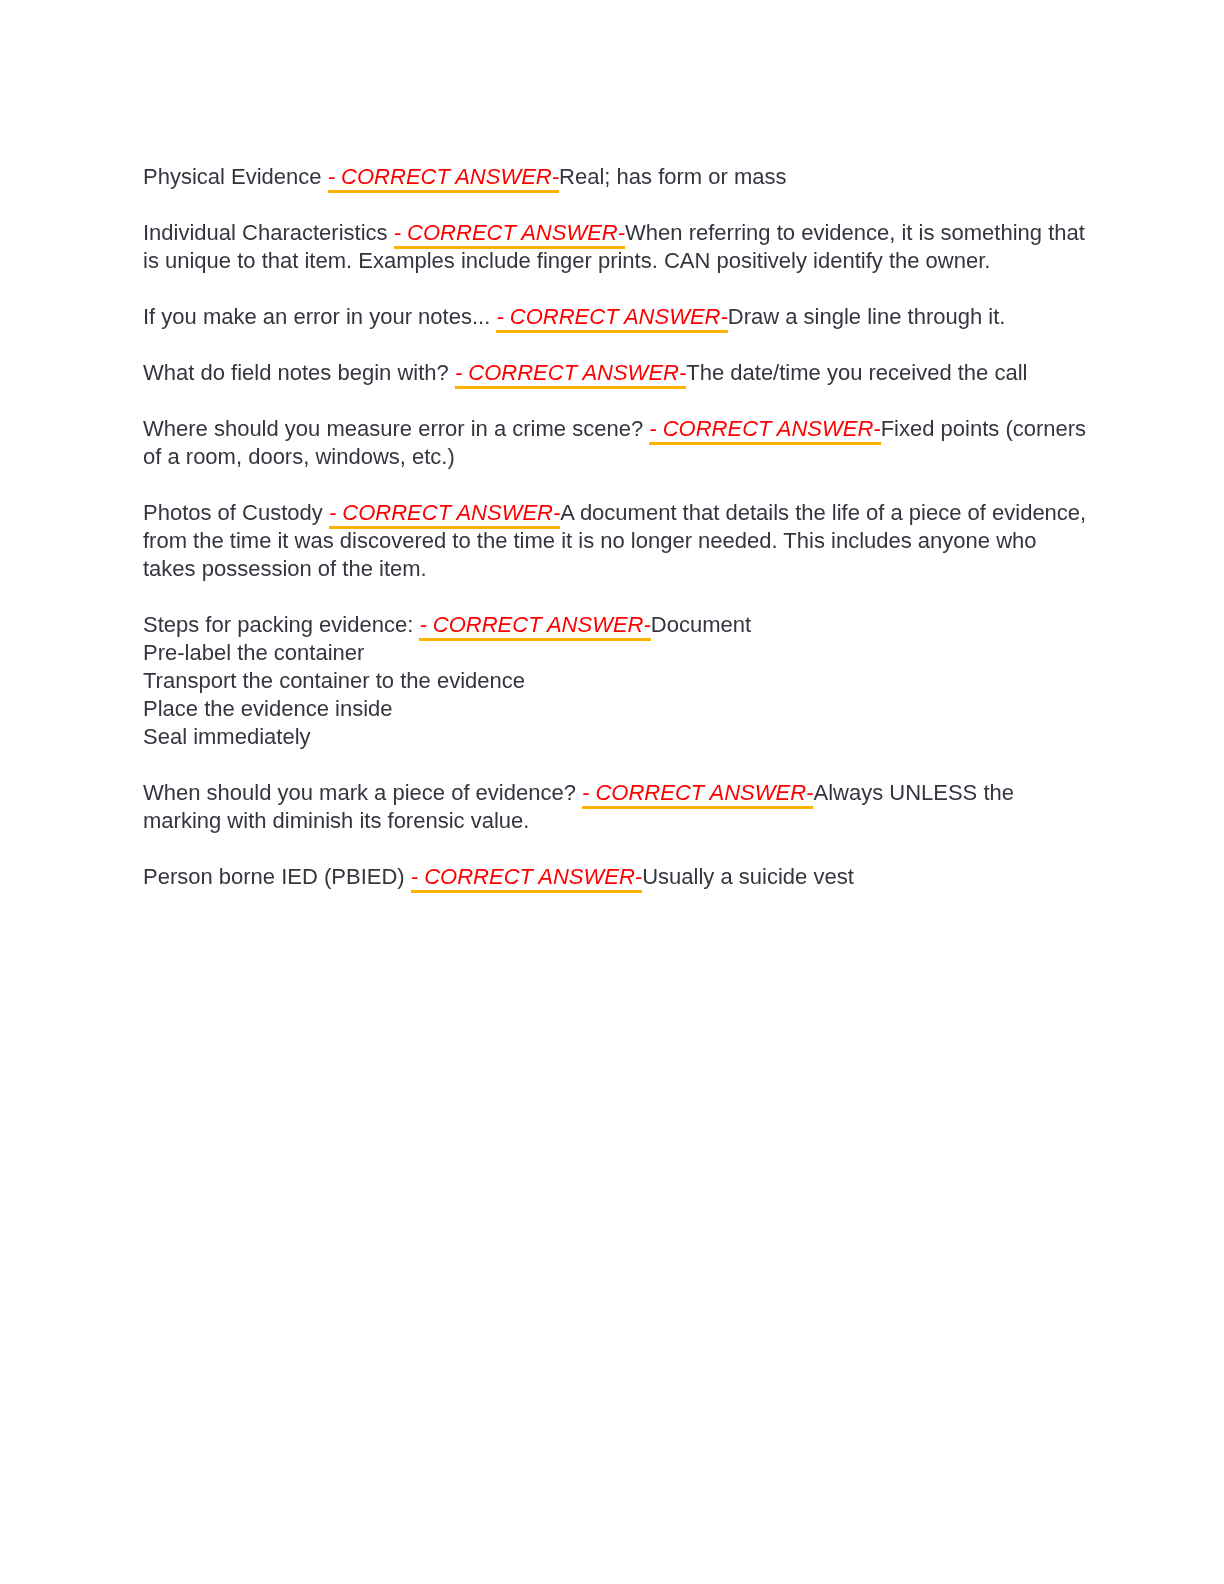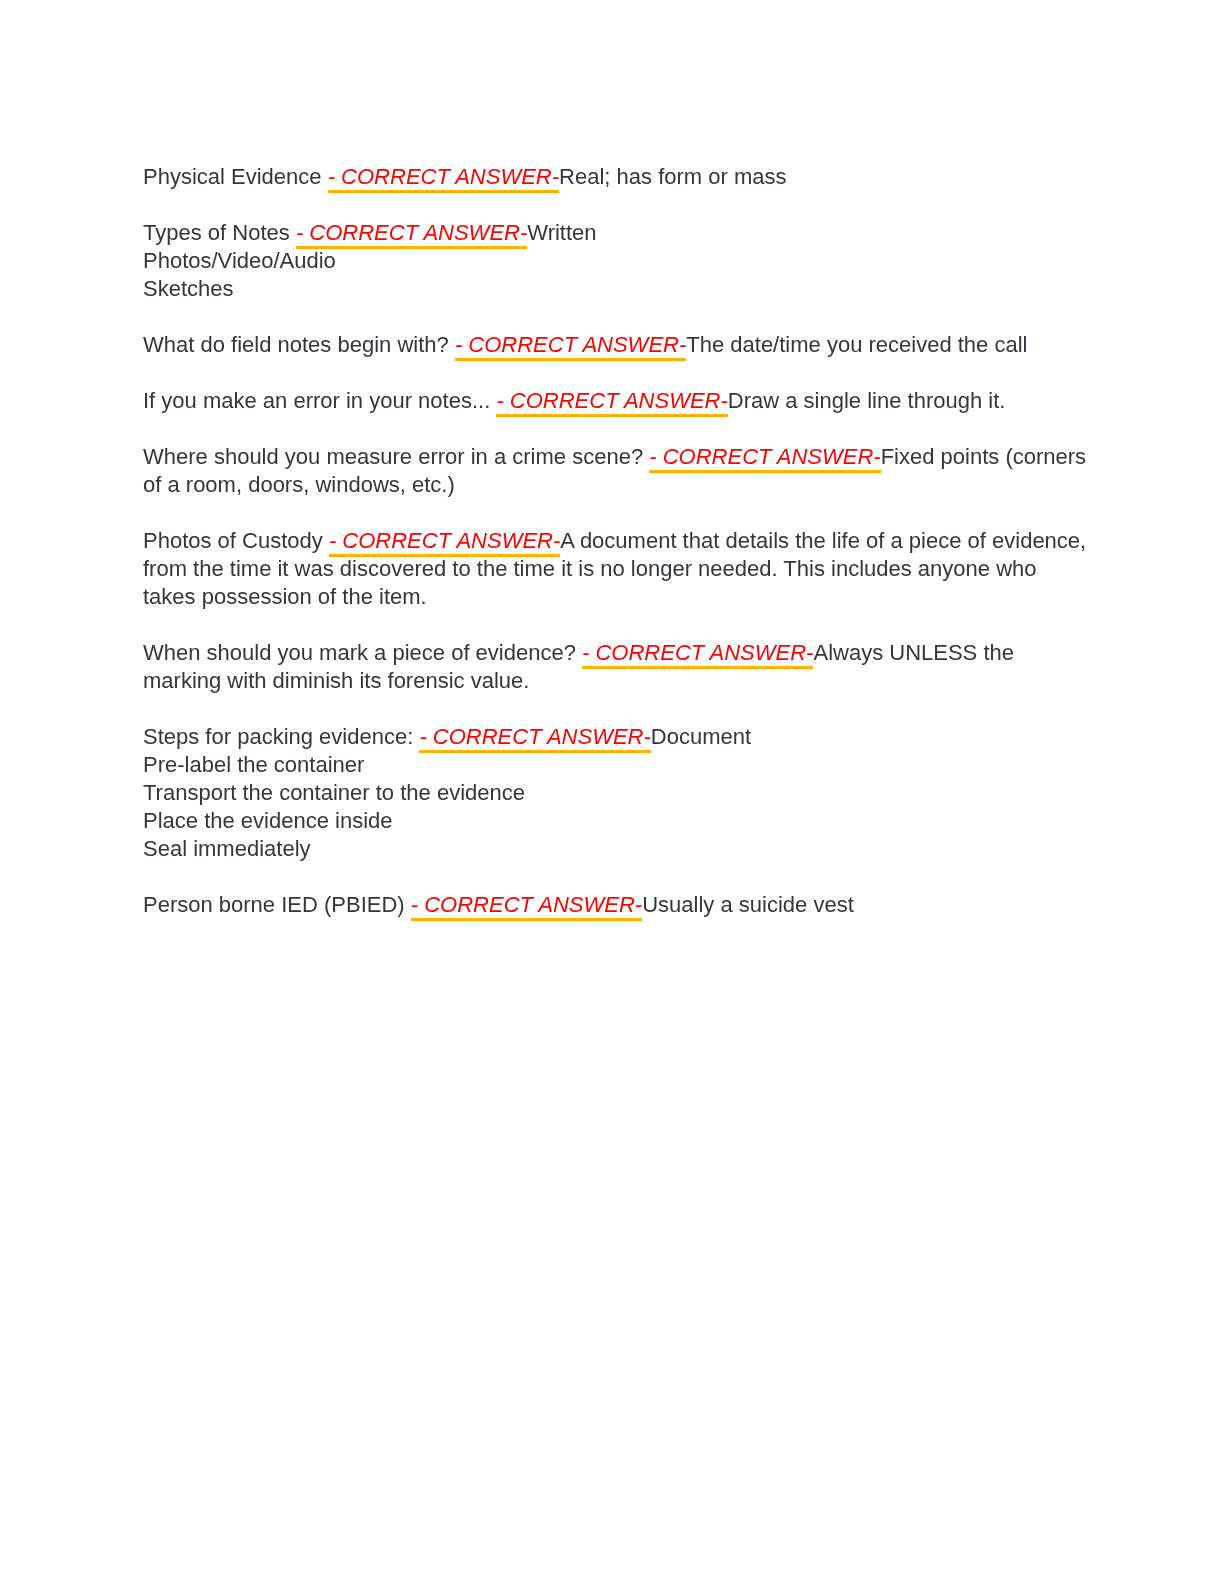--- a/index.html
+++ b/index.html
@@ -38,28 +38,26 @@
     border-bottom: 3px solid #FFB300;
     padding-bottom: 1px;
   }
 </style>
 </head>
 <body>
 
 <div class="page">
   <div class="content">
     <p class="qa"><span class="term">Physical Evidence</span> <span class="marker">- CORRECT ANSWER-</span><span class="answer">Real; has form or mass</span></p>
-    <p class="qa"><span class="term">Types of Notes</span> <span class="marker">- CORRECT ANSWER-</span><span class="answer">Written
-Photos/Video/Audio
-Sketches</span></p>
+    <p class="qa"><span class="term">Individual Characteristics</span> <span class="marker">- CORRECT ANSWER-</span><span class="answer">When referring to evidence, it is something that is unique to that item. Examples include finger prints. CAN positively identify the owner.</span></p>
+    <p class="qa"><span class="term">If you make an error in your notes...</span> <span class="marker">- CORRECT ANSWER-</span><span class="answer">Draw a single line through it.</span></p>
     <p class="qa"><span class="term">What do field notes begin with?</span> <span class="marker">- CORRECT ANSWER-</span><span class="answer">The date/time you received the call</span></p>
-    <p class="qa"><span class="term">If you make an error in your notes...</span> <span class="marker">- CORRECT ANSWER-</span><span class="answer">Draw a single line through it.</span></p>
     <p class="qa"><span class="term">Where should you measure error in a crime scene?</span> <span class="marker">- CORRECT ANSWER-</span><span class="answer">Fixed points (corners of a room, doors, windows, etc.)</span></p>
     <p class="qa"><span class="term">Photos of Custody</span> <span class="marker">- CORRECT ANSWER-</span><span class="answer">A document that details the life of a piece of evidence, from the time it was discovered to the time it is no longer needed. This includes anyone who takes possession of the item.</span></p>
-    <p class="qa"><span class="term">When should you mark a piece of evidence?</span> <span class="marker">- CORRECT ANSWER-</span><span class="answer">Always UNLESS the marking with diminish its forensic value.</span></p>
     <p class="qa"><span class="term">Steps for packing evidence:</span> <span class="marker">- CORRECT ANSWER-</span><span class="answer">Document
 Pre-label the container
 Transport the container to the evidence
 Place the evidence inside
 Seal immediately</span></p>
+    <p class="qa"><span class="term">When should you mark a piece of evidence?</span> <span class="marker">- CORRECT ANSWER-</span><span class="answer">Always UNLESS the marking with diminish its forensic value.</span></p>
     <p class="qa"><span class="term">Person borne IED (PBIED)</span> <span class="marker">- CORRECT ANSWER-</span><span class="answer">Usually a suicide vest</span></p>
   </div>
 </div>
 
 </body></html>

